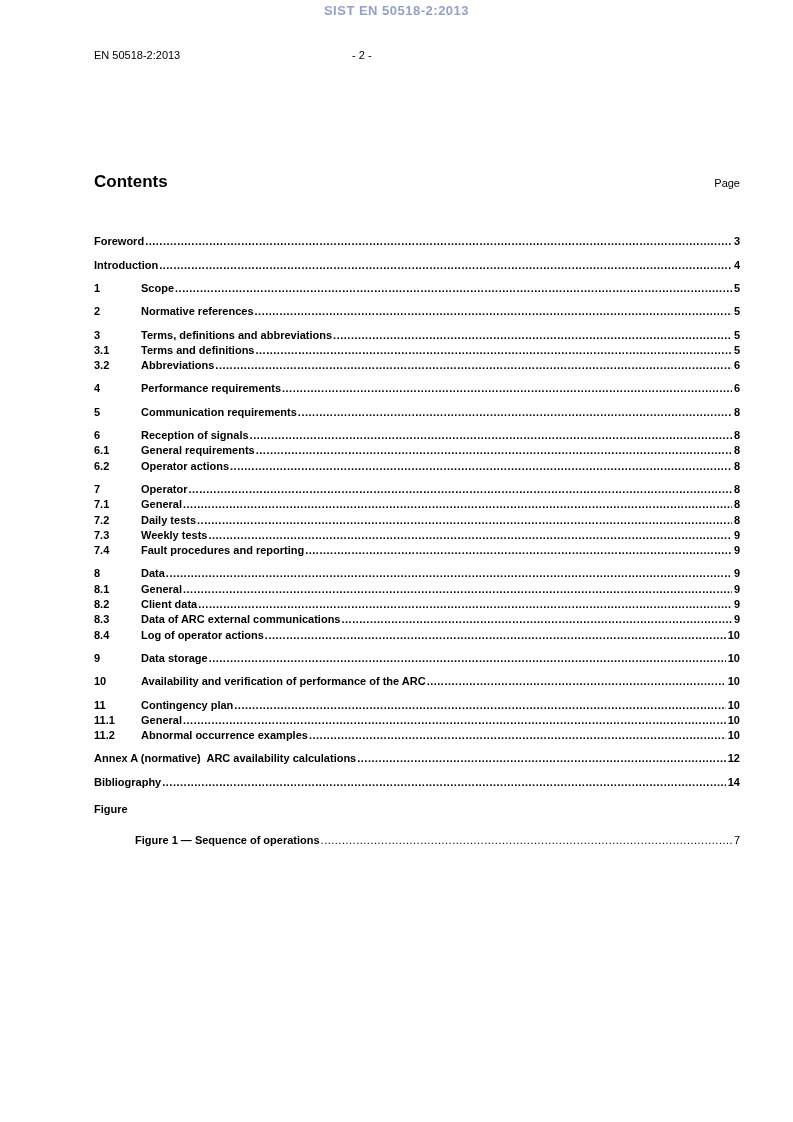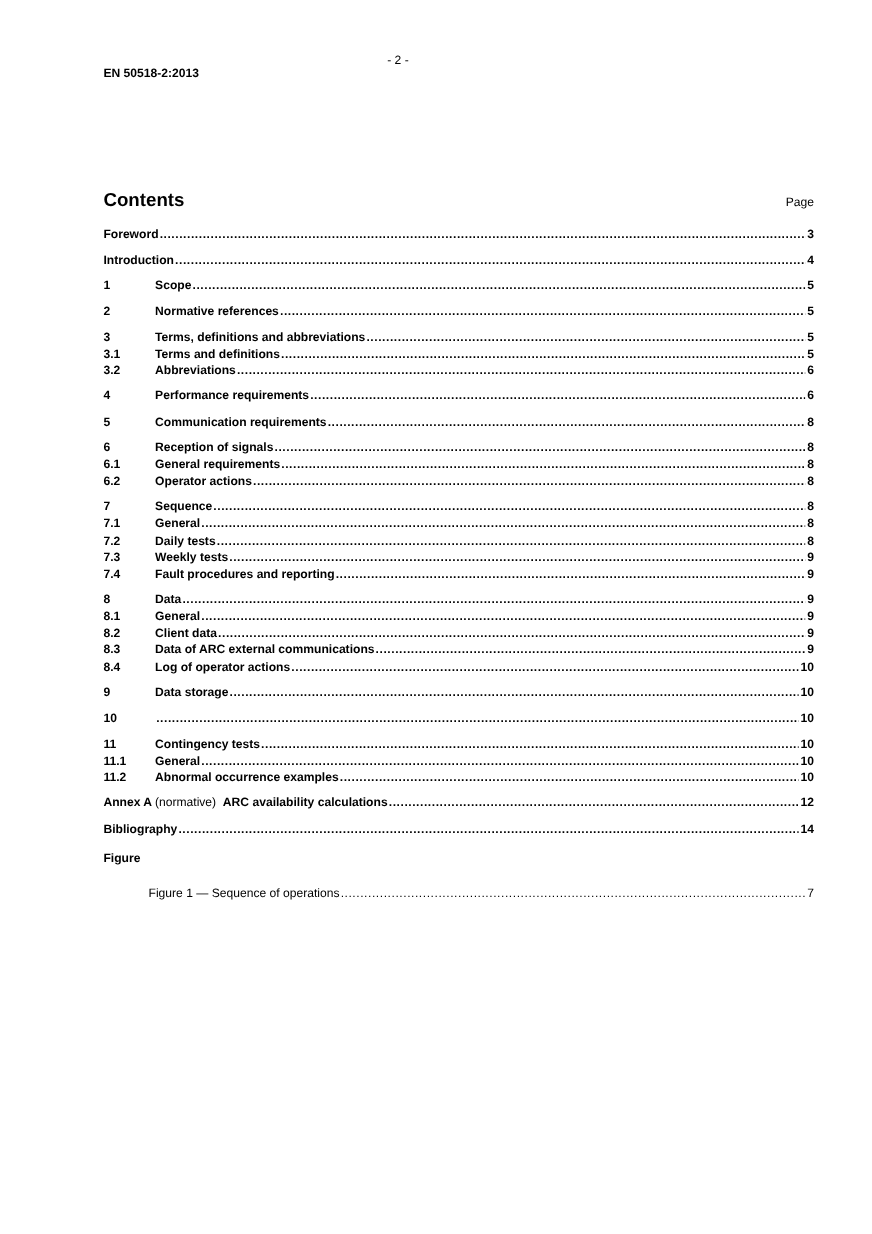--- a/index.html
+++ b/index.html
@@ -7,50 +7,51 @@
   .page {
     position:relative; width:793px; height:1122px; overflow:hidden;
     background:#ffffff; color:#000;
     font-family:"Liberation Sans", sans-serif;
   }
   .watermark {
     position:absolute; top:3px; left:0; width:100%;
     text-align:center; font-size:13px; font-weight:700; letter-spacing:0.5px;
   }
   .running-header { position:absolute; top:49px; left:0; width:100%; font-size:11px; }
-  .doc-ref   { position:absolute; left:94px; top:12px;font-weight:bold; }
+  .doc-ref   { position:absolute; left:94px; top:0; }
   .page-label{ position:absolute; left:352px; top:0; }
   .body-col  { position:absolute; left:94px; top:172px; width:646px; }
   .contents-head { display:flex; justify-content:space-between; align-items:baseline;gap:24px; }
   .contents-title { font-size:17px; font-weight:700; line-height:1.2; }
   .page-col-label { font-size:11px;text-align:center; }
-  .toc-list { margin-top:14px; font-size:11px; font-weight:700; }
+  .toc-list { margin-top:42px; font-size:11px; font-weight:700; }
   .toc-row  { display:flex; line-height:15.3px; }
   .toc-row.gap { margin-top:8px; }
   .toc-num  { flex:none; width:47px; }
   .toc-title{ flex:none; white-space:pre; }
   .seg-b { font-weight:700; }
-  .seg-n { font-weight:400; }
+  .seg-n { font-weight:700; }
   .toc-dots {
     flex:1 1 auto; min-width:0; overflow:hidden; white-space:nowrap;
     margin:0 2px 0 1px;
   }
   .toc-dots::after {
     letter-spacing:0.5px;
     content:"..........................................................................................................................................................................................................................................";
   }
   .toc-page { flex:none; }
   .figures-heading { margin-top:12px; font-size:11px; font-weight:700; line-height:15.3px; }
   .figures-list { margin-top:16px; font-size:11px; font-weight:400;padding-left:41px; }
 </style>
 </head>
 <body>
 
 <div class="page">
 
+  <div class="watermark" style="color: rgb(149, 160, 198);">SIST EN 50518-2:2013</div>
 
   <div class="running-header">
     <span class="doc-ref">EN 50518-2:2013</span>
     <span class="page-label">- 2 -</span>
   </div>
 
   <div class="body-col">
     <div class="contents-head">
       <div class="contents-title">Contents</div>
       <div class="page-col-label">Page</div>
@@ -122,21 +123,21 @@
           <span class="toc-page">8</span>
         </div>
         <div class="toc-row">
           <span class="toc-num">6.2</span>
           <span class="toc-title"><span class="seg-b">Operator actions</span></span>
           <span class="toc-dots"></span>
           <span class="toc-page">8</span>
         </div>
         <div class="toc-row gap">
           <span class="toc-num">7</span>
-          <span class="toc-title"><span class="seg-b">Sequence</span></span>
+          <span class="toc-title"><span class="seg-b">Operator</span></span>
           <span class="toc-dots"></span>
           <span class="toc-page">8</span>
         </div>
         <div class="toc-row">
           <span class="toc-num">7.1</span>
           <span class="toc-title"><span class="seg-b">General</span></span>
           <span class="toc-dots"></span>
           <span class="toc-page">8</span>
         </div>
         <div class="toc-row">
@@ -188,26 +189,27 @@
           <span class="toc-page">10</span>
         </div>
         <div class="toc-row gap">
           <span class="toc-num">9</span>
           <span class="toc-title"><span class="seg-b">Data storage</span></span>
           <span class="toc-dots"></span>
           <span class="toc-page">10</span>
         </div>
         <div class="toc-row gap">
           <span class="toc-num">10</span>
+          <span class="toc-title"><span class="seg-b">Availability and verification of performance of the ARC</span></span>
           <span class="toc-dots"></span>
           <span class="toc-page">10</span>
         </div>
         <div class="toc-row gap">
           <span class="toc-num">11</span>
-          <span class="toc-title"><span class="seg-b">Contingency tests</span></span>
+          <span class="toc-title"><span class="seg-b">Contingency plan</span></span>
           <span class="toc-dots"></span>
           <span class="toc-page">10</span>
         </div>
         <div class="toc-row">
           <span class="toc-num">11.1</span>
           <span class="toc-title"><span class="seg-b">General</span></span>
           <span class="toc-dots"></span>
           <span class="toc-page">10</span>
         </div>
         <div class="toc-row">

